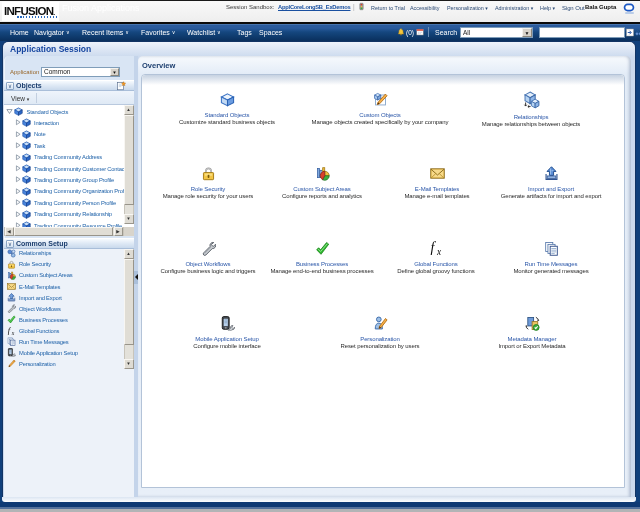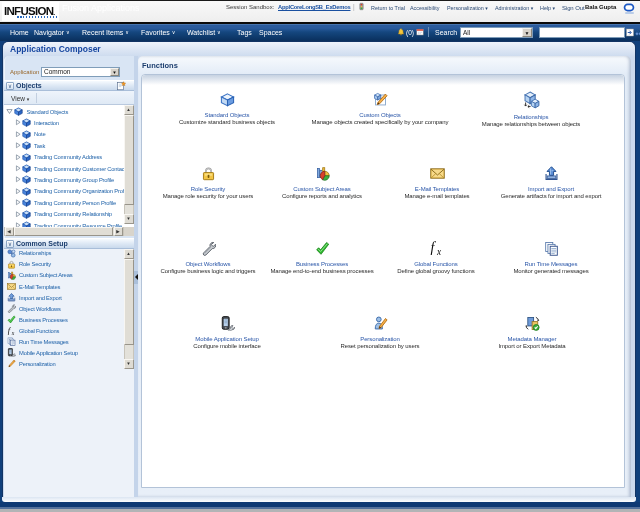--- a/index.html
+++ b/index.html
@@ -74,21 +74,21 @@
     <rect x="1" y="1" width="14" height="14" fill="#fff" stroke="#999" stroke-width="1"></rect>
 <path d="M3.5 8 h6 M7 4.5 L10.5 8 L7 11.5" stroke="#2a5aa8" stroke-width="2" fill="none"></path>
   </svg>
 <svg style="position:absolute;left:635px;top:28px" width="7" height="9" viewBox="0 0 16 16">
     <path d="M2 10 l3-6 h2 l3 6" fill="none" stroke="#2a5a9a" stroke-width="1.4"></path>
 <circle cx="4.5" cy="11" r="3" fill="#6f9bd9" stroke="#25549c" stroke-width="1"></circle>
 <circle cx="11.5" cy="11" r="3" fill="#6f9bd9" stroke="#25549c" stroke-width="1"></circle>
 <path d="M12 2 l3 3" stroke="#e8a020" stroke-width="2"></path>
   </svg>
 <div class="ab" style="left:2px;top:41px;width:634px;height:456px;background:linear-gradient(#eef3fb,#ccdaee 15px,#ccdaee);border:1px solid #123464;border-bottom:none;border-radius:6px 6px 0 0"></div>
-<div class="ab" style="left:10px;top:44px;font-weight:bold;font-size:8.5px;color:#1646a0">Application Composer</div>
+<div class="ab" style="left:10px;top:44px;font-weight:bold;font-size:8.5px;color:#1646a0">Application Session</div>
 <div class="ab" style="left:2px;top:497px;width:634px;height:5px;background:linear-gradient(#dbe5f2,#fdfeff);border-radius:0 0 3px 3px"></div>
 <div class="ab" style="left:0;top:502px;width:640px;height:5px;background:#0f3a74"></div>
 <div class="ab" style="left:0;top:507px;width:640px;height:2px;background:#56729c"></div>
 <div class="ab" style="left:0;top:509px;width:640px;height:3px;background:#b2b4b6"></div>
 <div class="ab" style="left:4px;top:56px;width:130px;height:441px;background:#d9e5f4;border-radius:5px 0 0 0;border-left:1px solid #eef3fa"></div>
 <div class="ab" style="left:134px;top:56px;width:4px;height:441px;background:#c4d4ea"></div>
 <div class="ab" style="left:134px;top:271px;width:4px;height:13px;background:#aabfda"></div>
 <div class="arr" style="left:134.8px;top:274px;border-top:3px solid transparent;border-bottom:3px solid transparent;border-right:3.4px solid #111"></div>
 <div class="ab" style="left:10px;top:68.5px;color:#99682c;font-size:6px;white-space:nowrap">Application</div>
 <div class="ab" style="left:41px;top:66.5px;width:79px;height:10px;background:#fff;border:1px solid #7f9db9"></div>
@@ -303,21 +303,21 @@
     <path d="M12.6 1.8 L14.6 3.8 L6 12.8 L3.2 13.8 L4.2 11 Z" fill="#f5b04a" stroke="#b06a10" stroke-width="1"></path>
 <path d="M3.2 13.8 L4.2 11 L6 12.8 Z" fill="#503010"></path>
 <path d="M11.2 3.2 l2 2" stroke="#b06a10" stroke-width="0.8"></path>
   </svg>
 <div class="lirow" style="left:19px;top:360.8px">Personalization</div>
 <div class="ab sbv" style="left:123.5px;top:249px;width:10px;height:120px"></div>
 <div class="sbtn" style="left:123.5px;top:249px;width:10px;height:10px">▲</div>
 <div class="sthumb" style="left:123.5px;top:259px;width:10px;height:86px"></div>
 <div class="sbtn" style="left:123.5px;top:359px;width:10px;height:10px">▼</div>
 <div class="ab" style="left:138px;top:56px;width:493px;height:441px;background:linear-gradient(#f7fafd,#e3ecf7 18px,#e8eff8);border-radius:5px 5px 0 0;box-shadow:inset -2px 0 3px rgba(120,140,170,0.45)"></div>
-<div class="ab" style="left:142px;top:61px;font-weight:bold;font-size:7.5px;color:#1c3e6e">Functions</div>
+<div class="ab" style="left:142px;top:61px;font-weight:bold;font-size:7.5px;color:#1c3e6e">Overview</div>
 <div class="ab" style="left:141px;top:74px;width:484px;height:414px;background:#fff;border:1px solid #b3c3d8;border-radius:4px 4px 0 0"></div>
 <div class="ab" style="left:142px;top:75px;width:482px;height:10px;background:linear-gradient(#c6d2e1,#fff);border-radius:4px 4px 0 0"></div>
 <div class="cell" style="left:227px;top:92px;width:160px;margin-left:-80px">
 <svg style="margin-top:0px" width="15" height="15" viewBox="0 0 16 16">
       <polygon points="8,2 14.5,5.3 8,8.6 1.5,5.3" fill="#eef5fd" stroke="#3a72c4" stroke-width="1.1"></polygon>
 <polygon points="1.5,5.3 8,8.6 8,14.6 1.5,11.3" fill="#c2d9f3" stroke="#3a72c4" stroke-width="1.1"></polygon>
 <polygon points="14.5,5.3 8,8.6 8,14.6 14.5,11.3" fill="#6b9ce0" stroke="#2a62b4" stroke-width="1.1"></polygon>
     </svg>
 <span class="clab">Standard Objects</span>
 <span class="cdesc">Customize standard business objects</span>

